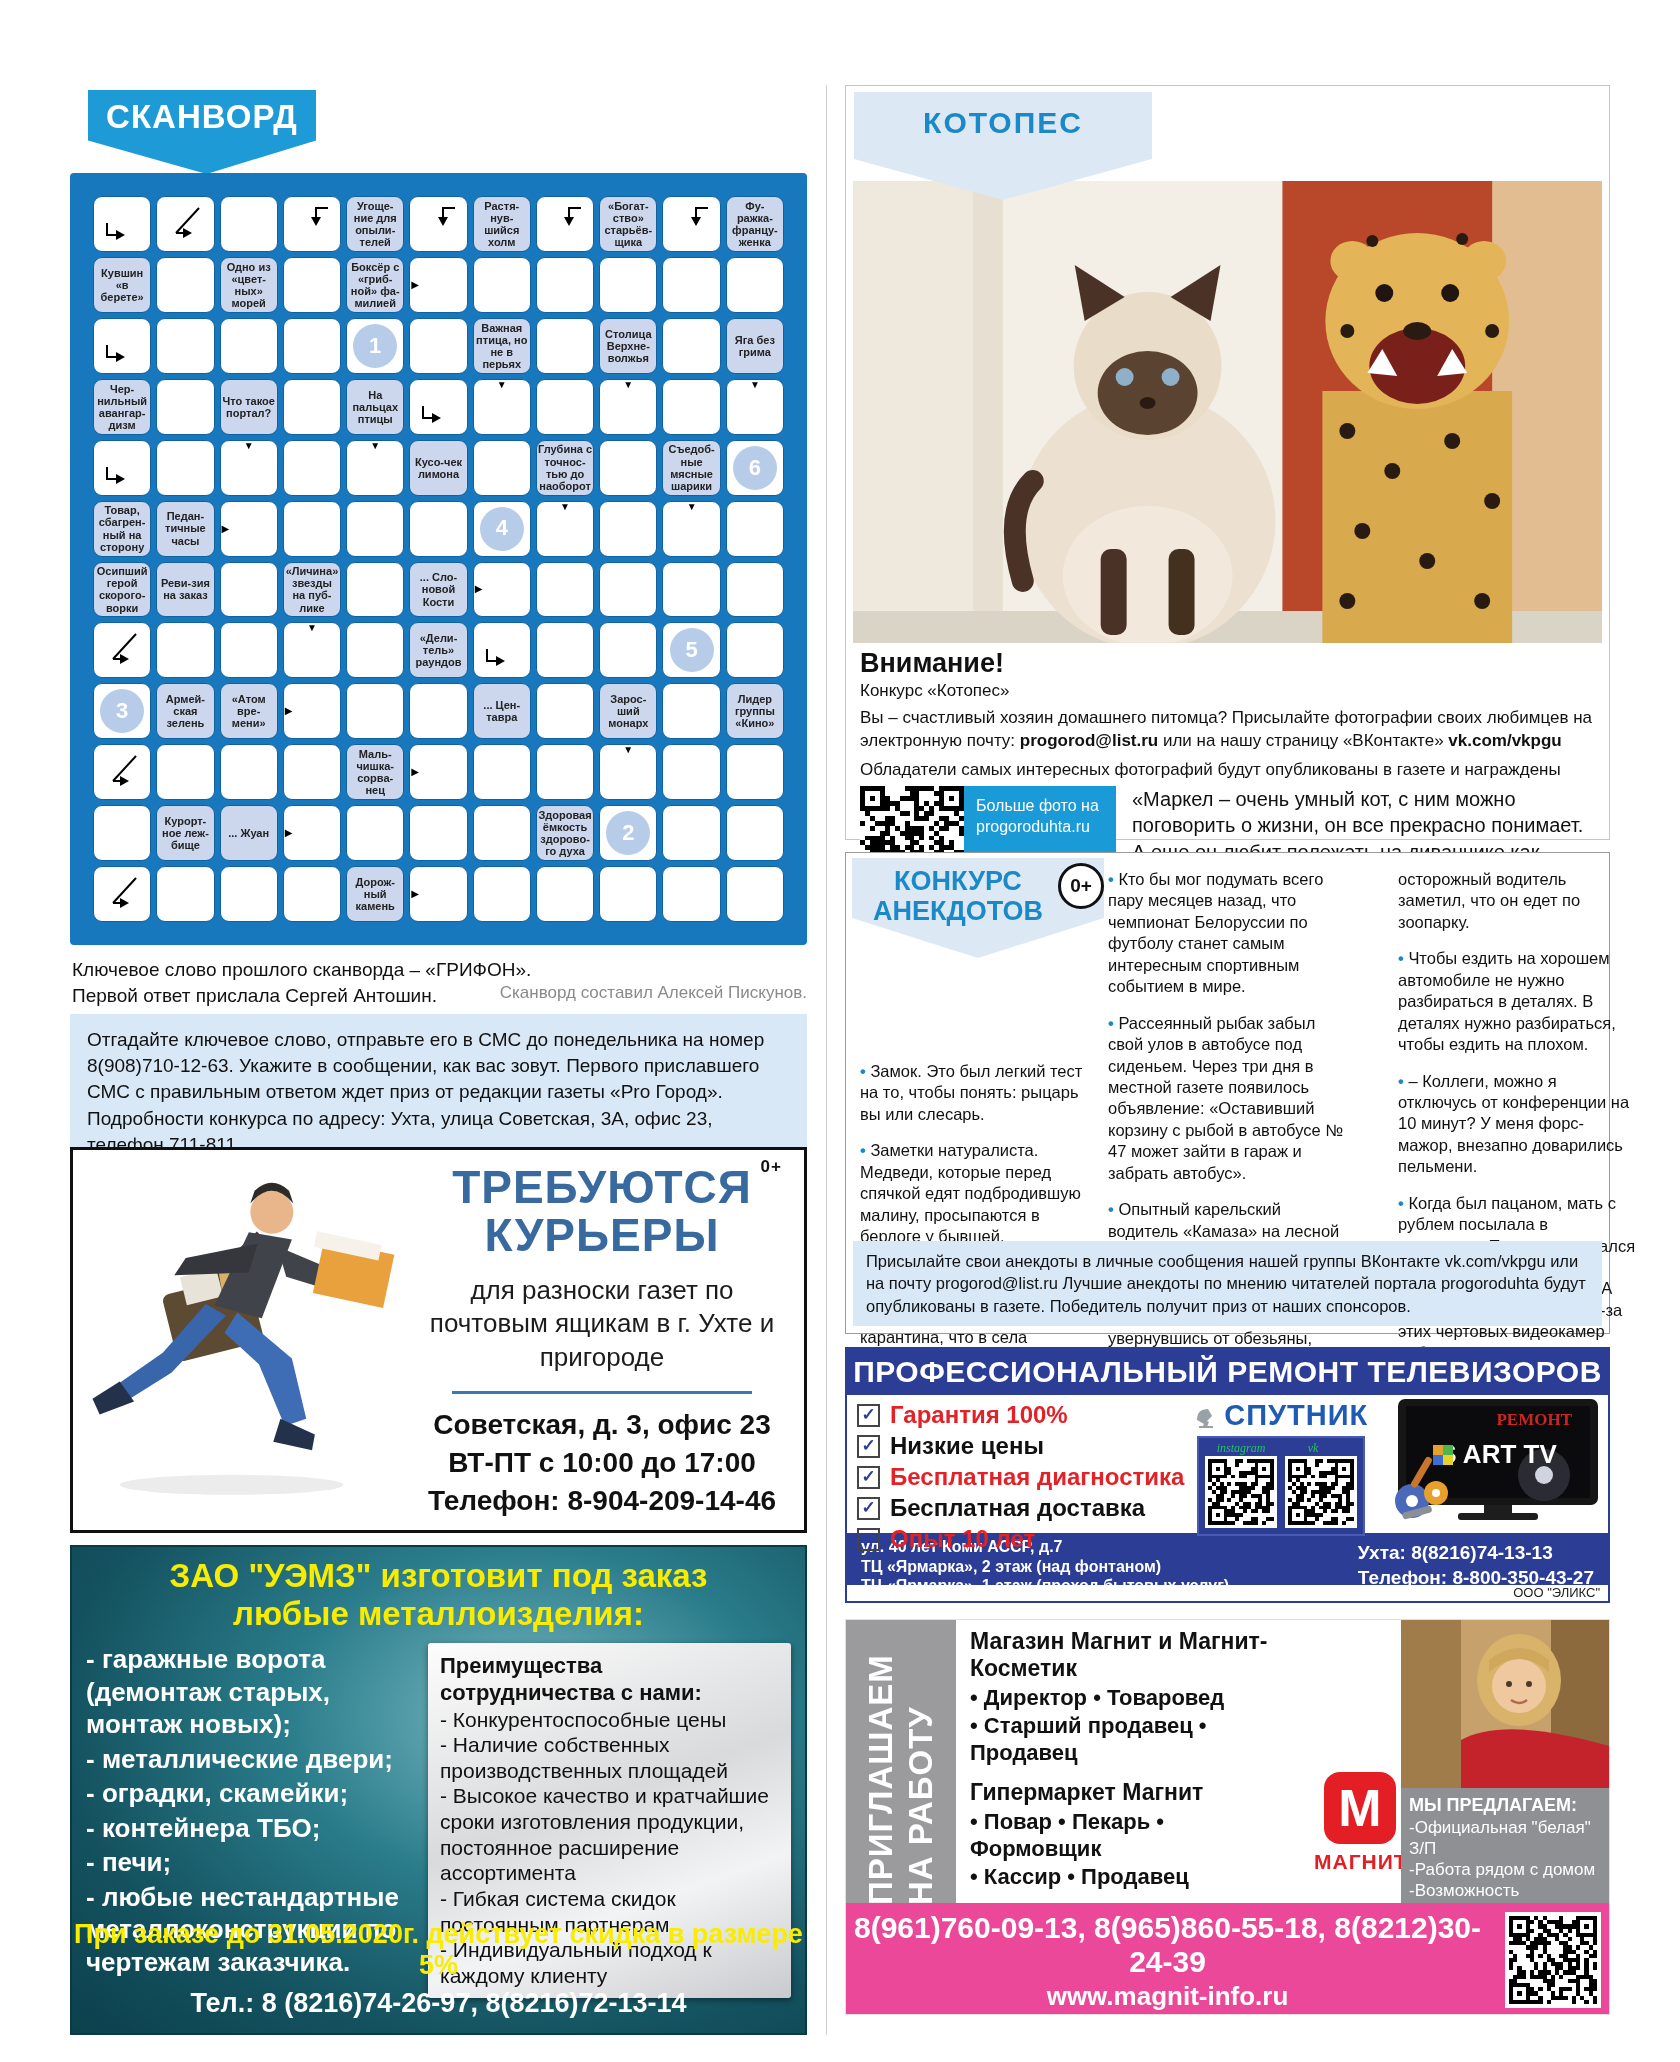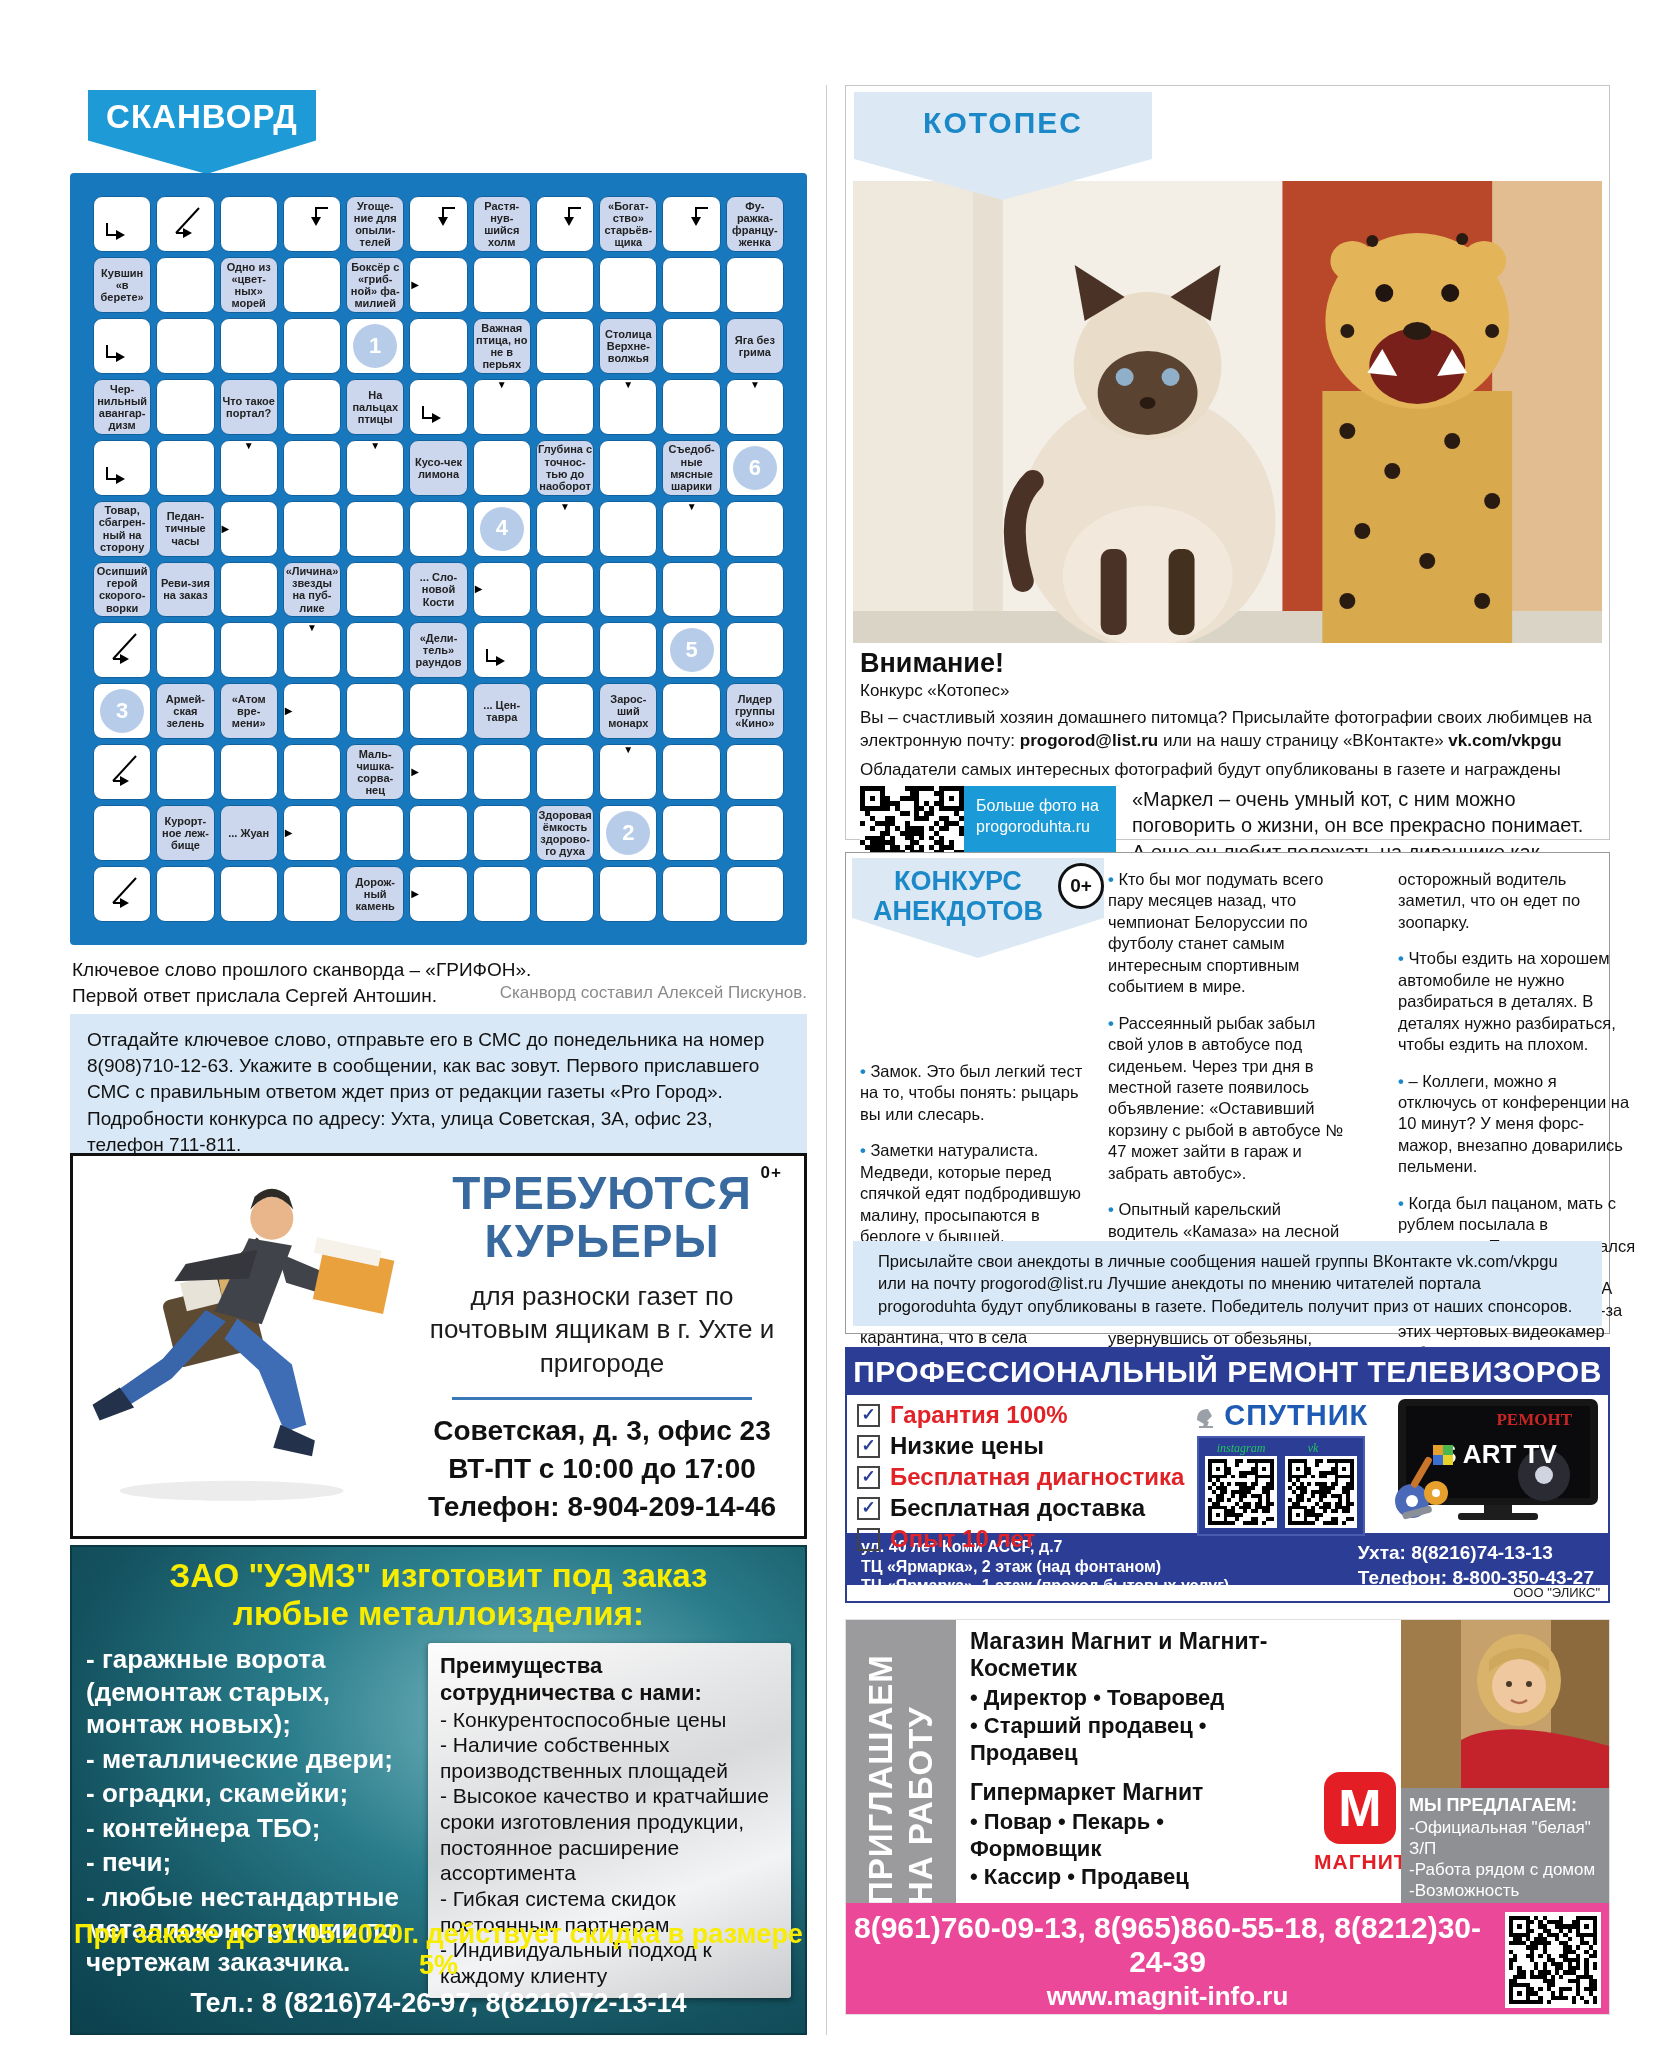--- a/index.html
+++ b/index.html
@@ -27,21 +27,21 @@
   svg.ar.er{left:8px;bottom:8px;}
   svg.ar.ed{right:12px;top:6px;}
   svg.ar.dg{left:50%;top:50%;transform:translate(-50%,-50%);}
 
   .keyline{left:72px;top:957px;width:735px;font-size:19px;line-height:1.35;}
   .sk-credit{right:873px;top:983px;color:#8a8a8a;font-size:17px;}
   .smsbox{left:70px;top:1014px;width:737px;background:#d9e8f7;box-sizing:border-box;
     padding:13px 17px;font-size:19px;line-height:1.38;}
 
   .courier{left:70px;top:1147px;width:737px;height:386px;border:3px solid #101010;
-    box-sizing:border-box;background:#fff;margin-top:6px;}
+    box-sizing:border-box;background:#fff;}
   .courier .man{position:absolute;left:8px;top:22px;width:330px;height:330px;}
   .courier .right{position:absolute;left:335px;top:14px;width:388px;text-align:center;}
   .c-title{color:#38699f;font-weight:bold;font-size:46px;line-height:1.04;letter-spacing:1px;position:relative;display:inline-block;}
   .c-age{position:absolute;right:-30px;top:-6px;font-size:17px;color:#111;font-weight:bold;}
   .c-sub{font-size:26px;color:#1c1c1c;margin-top:14px;line-height:1.3;}
   .c-div{border-top:3px solid #3a78b5;width:300px;margin:16px auto 12px auto;}
   .c-strong{font-weight:bold;font-size:28px;line-height:1.35;}
 
   .uemz{left:70px;top:1545px;width:737px;height:490px;box-sizing:border-box;border:2px solid #0a3a44;
     background:radial-gradient(ellipse at 62% 35%, #79b9c2 0%, #2a7c8b 38%, #14525f 72%, #0c404d 100%);
@@ -80,21 +80,21 @@
   .jokes{left:845px;top:852px;width:765px;height:482px;border:1px solid #9a9a9a;box-sizing:border-box;background:#fff;}
   .jk-banner{position:absolute;left:6px;top:5px;width:252px;height:100px;background:#dce9f5;
     clip-path:polygon(0 0,100% 0,100% 60%,50% 100%,0 60%);}
   .jk-title{position:absolute;left:6px;top:14px;width:212px;text-align:center;color:#1b88c8;font-weight:bold;font-size:27px;line-height:1.1;}
   .jk-age{position:absolute;left:212px;top:10px;width:40px;height:40px;border:3px solid #111;border-radius:50%;
     display:flex;align-items:center;justify-content:center;font-weight:bold;font-size:19px;background:#fff;}
   .jk-col{position:absolute;font-size:16.5px;line-height:1.3;}
   .jk-col p{margin:0 0 15px 0;}
   .jk-col .bul{color:#1b88c8;font-weight:bold;}
   .jk-footer{position:absolute;left:7px;right:7px;bottom:7px;background:#d9e8f7;
-    padding:9px 25px;font-size:16.5px;line-height:1.35;box-sizing:border-box;}
+    padding:9px 13px;font-size:16.5px;line-height:1.35;box-sizing:border-box;}
 
   .tv{left:845px;top:1347px;width:765px;height:256px;border:2px solid #2b3d94;box-sizing:border-box;background:#fff;}
   .tv-head{height:46px;background:#2b3d94;color:#fff;font-weight:bold;font-size:30px;
     display:flex;align-items:center;justify-content:center;letter-spacing:.5px;}
   .tv-body{position:relative;height:138px;}
   .tv-checks{position:absolute;left:10px;top:6px;}
   .chkrow{display:flex;align-items:center;margin-bottom:3px;}
   .cbx{width:19px;height:19px;border:2px solid #444;margin-right:10px;color:#2b3d94;
     font-weight:bold;font-size:17px;line-height:18px;text-align:center;}
   .chkrow .lbl{font-weight:bold;font-size:24px;}

